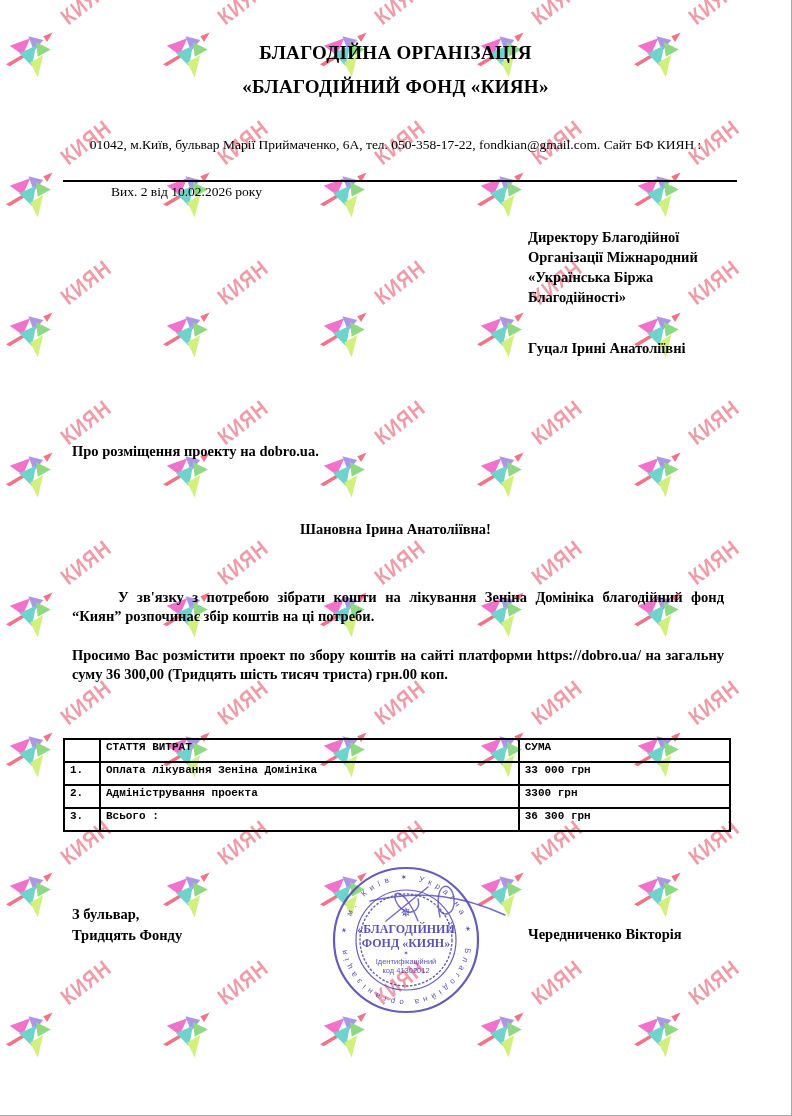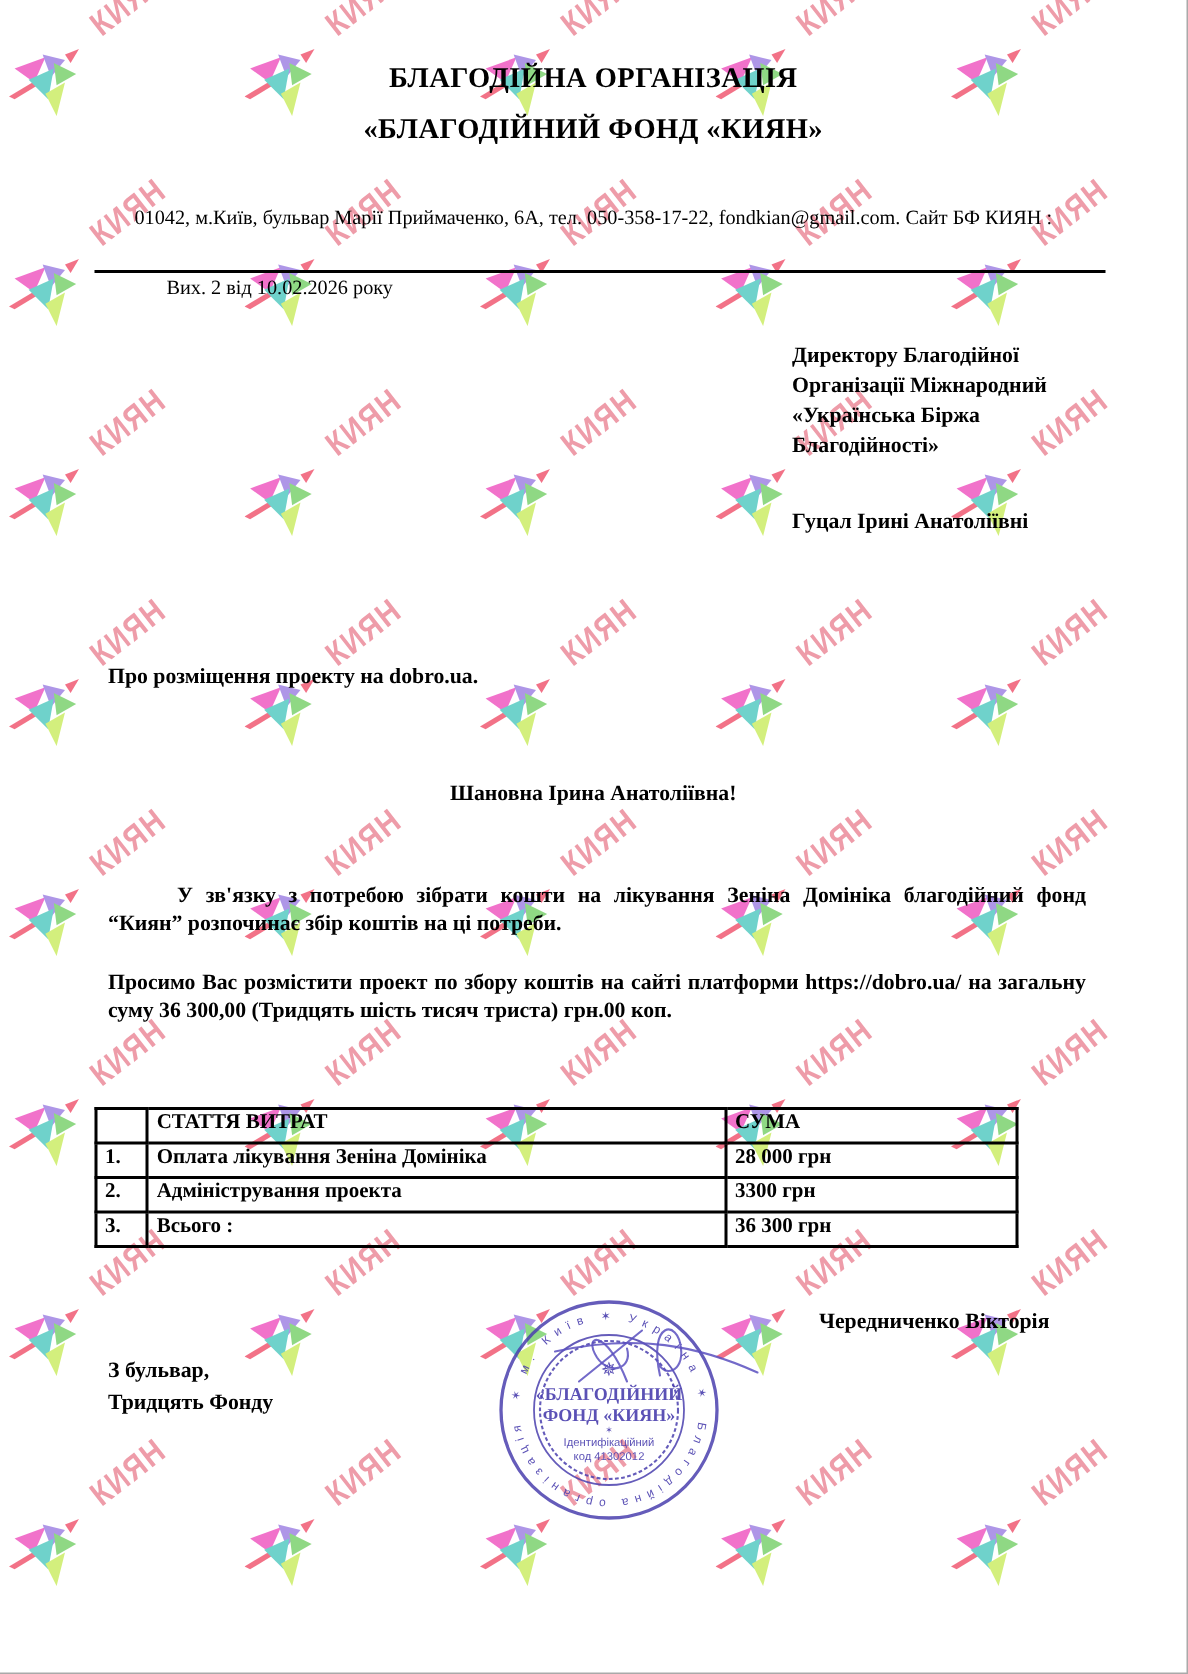--- a/index.html
+++ b/index.html
@@ -24,22 +24,22 @@
   .center{left:0;right:0;text-align:center;}
   .title{font-weight:700;font-size:19px;letter-spacing:.3px;}
   .small{font-size:13.5px;}
   .rule{left:63px;width:674px;border-bottom:2px solid #000;height:0;}
   .body-text{font-weight:700;font-size:14.5px;line-height:19px;}
   .recipient{font-weight:700;font-size:14.5px;line-height:20px;}
   .para{width:652px;text-align:justify;}
   .indent{text-indent:46px;}
   
   table.costs{
-    border-collapse:collapse;width:616px;
-    font-family:Liberation Serif, serif;font-weight:700;font-size:14px;
+    border-collapse:collapse;width:668px;
+    font-family:Liberation Mono, monospace;font-weight:700;font-size:11px;
   }
   table.costs td,table.costs th{
     border:2px solid #000;padding:1px 5px;text-align:left;vertical-align:top;height:19px;
   }
   td.num{width:24px;padding-left:4px;}
   td.item{width:408px;}
   td.sum{width:200px;}
   
   .stamp-svg{position:absolute;left:300px;top:855px;width:330px;height:175px;z-index:2;}
   .stamp-stroke{stroke:#4a3fae;fill:none;opacity:.85;}
@@ -604,41 +604,41 @@
       <table class="costs">
         <tbody>
           <tr>
             <td class="num"></td>
             <td class="item">СТАТТЯ ВИТРАТ</td>
             <td class="sum">СУМА</td>
           </tr>
           <tr>
             <td class="num">1.</td>
             <td class="item">Оплата лікування Зеніна Домініка</td>
-            <td class="sum">28 000 грн</td>
+            <td class="sum">33 000 грн</td>
           </tr>
           <tr>
             <td class="num">2.</td>
             <td class="item">Адміністрування проекта</td>
             <td class="sum">3300 грн</td>
           </tr>
           <tr>
             <td class="num">3.</td>
             <td class="item">Всього :</td>
             <td class="sum">36 300 грн</td>
           </tr>
         </tbody>
       </table>
     </div>
 
     <div class="abs body-text" style="top:904px;left:72px;line-height:21px;">
       <div>З бульвар,</div>
       <div>Тридцять Фонду</div>
     </div>
-    <div class="abs body-text" style="top:872px;left:528px;margin-left:18px;">Чередниченко Вікторія</div>
+    <div class="abs body-text" style="top:925px;left:528px;">Чередниченко Вікторія</div>
 
     <svg class="stamp-svg" viewBox="0 0 330 175">
       <circle cx="106" cy="85" r="72" class="stamp-stroke" stroke-width="2.2"></circle>
       <circle cx="106" cy="85" r="50" class="stamp-stroke" stroke-width="1.2"></circle>
       <circle cx="106" cy="85" r="46" class="stamp-stroke" stroke-width="1.4" stroke-dasharray="2.5,1.6" opacity=".65"></circle>
       <path id="ringPath" d="M 46 85 A 60 60 0 1 1 166 85 A 60 60 0 1 1 46 85" fill="none"></path>
       <text class="stamp-text stamp-ring">
         <textPath href="#ringPath" startOffset="6" textLength="176">✶ м. Київ ✶ Україна ✶</textPath>
       </text>
       <text class="stamp-text stamp-ring">

